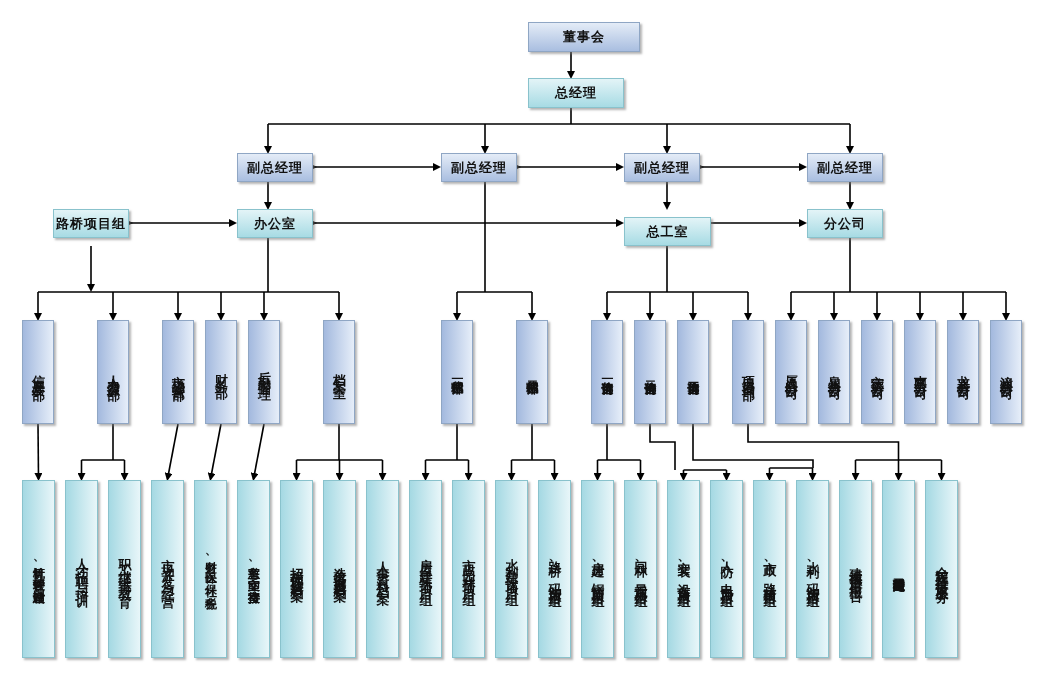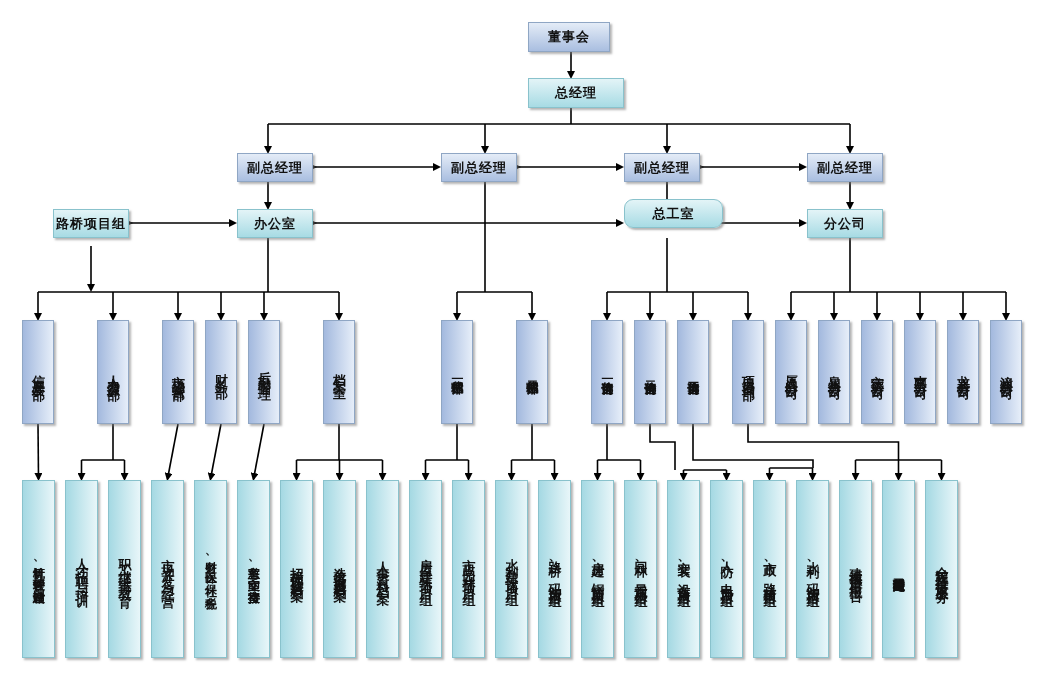--- a/index.html
+++ b/index.html
@@ -104,31 +104,31 @@
       <polyline points="769.5,468 812.5,468"></polyline>
       <polyline points="769.5,468 769.5,479" marker-end="url(#ah)"></polyline>
       <polyline points="812.5,468 812.5,479" marker-end="url(#ah)"></polyline>
       <polyline points="748,424 748,442 898.5,442 898.5,479" marker-end="url(#ah)"></polyline>
       <polyline points="855.5,460 941.5,460"></polyline>
       <polyline points="855.5,460 855.5,479" marker-end="url(#ah)"></polyline>
       <polyline points="941.5,460 941.5,479" marker-end="url(#ah)"></polyline>
     </g>
 </svg>
 
-<div class="node blue" style="left:528px;top:22px;width:82px;height:30px;">董事会</div>
+<div class="node blue" style="left:528px;top:22px;width:112px;height:30px;">董事会</div>
 <div class="node cyan" style="left:528px;top:78px;width:96px;height:30px;">总经理</div>
 
 <div class="node blue" style="left:237px;top:153px;width:76px;height:29px;">副总经理</div>
 <div class="node blue" style="left:441px;top:153px;width:76px;height:29px;">副总经理</div>
 <div class="node blue" style="left:624px;top:153px;width:76px;height:29px;">副总经理</div>
 <div class="node blue" style="left:807px;top:153px;width:76px;height:29px;">副总经理</div>
 
 <div class="node cyan" style="left:53px;top:209px;width:76px;height:29px;">路桥项目组</div>
 <div class="node cyan" style="left:237px;top:209px;width:76px;height:29px;">办公室</div>
-<div class="node cyan" style="left:624px;top:199px;width:99px;height:29px;border-radius:9px;">总工室</div>
+<div class="node cyan" style="left:624px;top:217px;width:87px;height:29px;">总工室</div>
 <div class="node cyan" style="left:807px;top:209px;width:76px;height:29px;">分公司</div>
 
 <div id="depts">
     <div class="node blueh vert mid" style="left: 22px; top: 320px; width: 32px; height: 104px;">信息开发部</div>
     <div class="node blueh vert mid" style="left: 97px; top: 320px; width: 32px; height: 104px;">人力资源部</div>
     <div class="node blueh vert mid" style="left: 162px; top: 320px; width: 32px; height: 104px;">市场经营部</div>
     <div class="node blueh vert" style="left: 205px; top: 320px; width: 32px; height: 104px;">财务部</div>
     <div class="node blueh vert" style="left: 248px; top: 320px; width: 32px; height: 104px;">后勤管理</div>
     <div class="node blueh vert" style="left: 323px; top: 320px; width: 32px; height: 104px;">档案室</div>
     <div class="node blueh vert tight" style="left: 441px; top: 320px; width: 32px; height: 104px;">招标代理一部</div>

